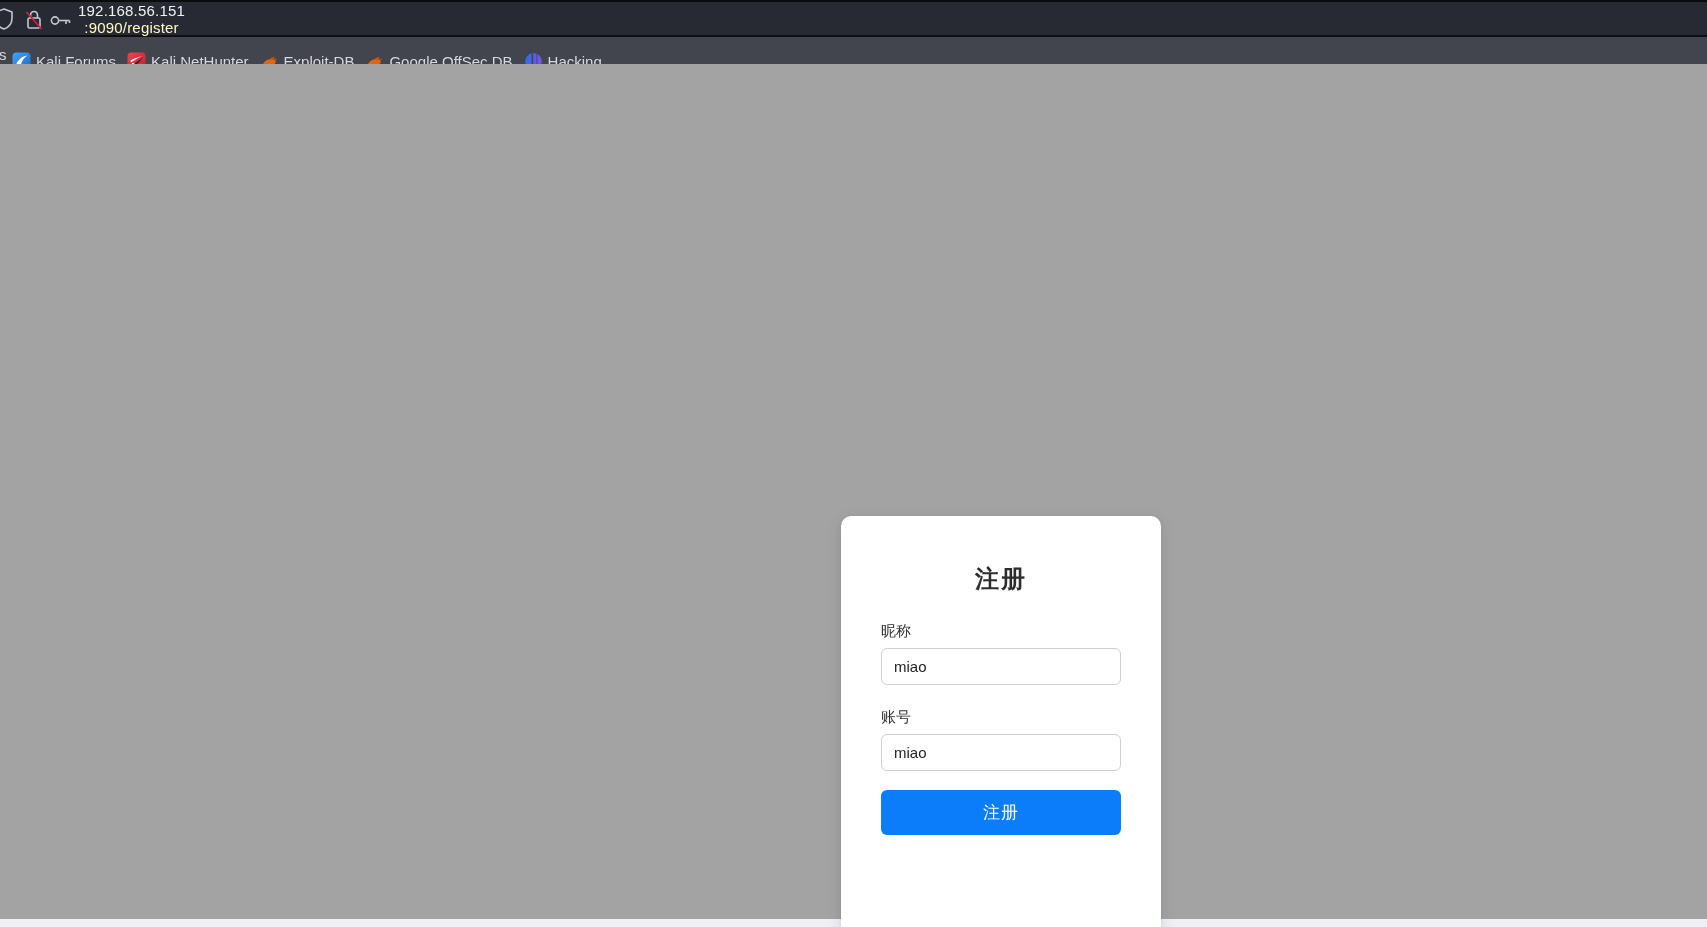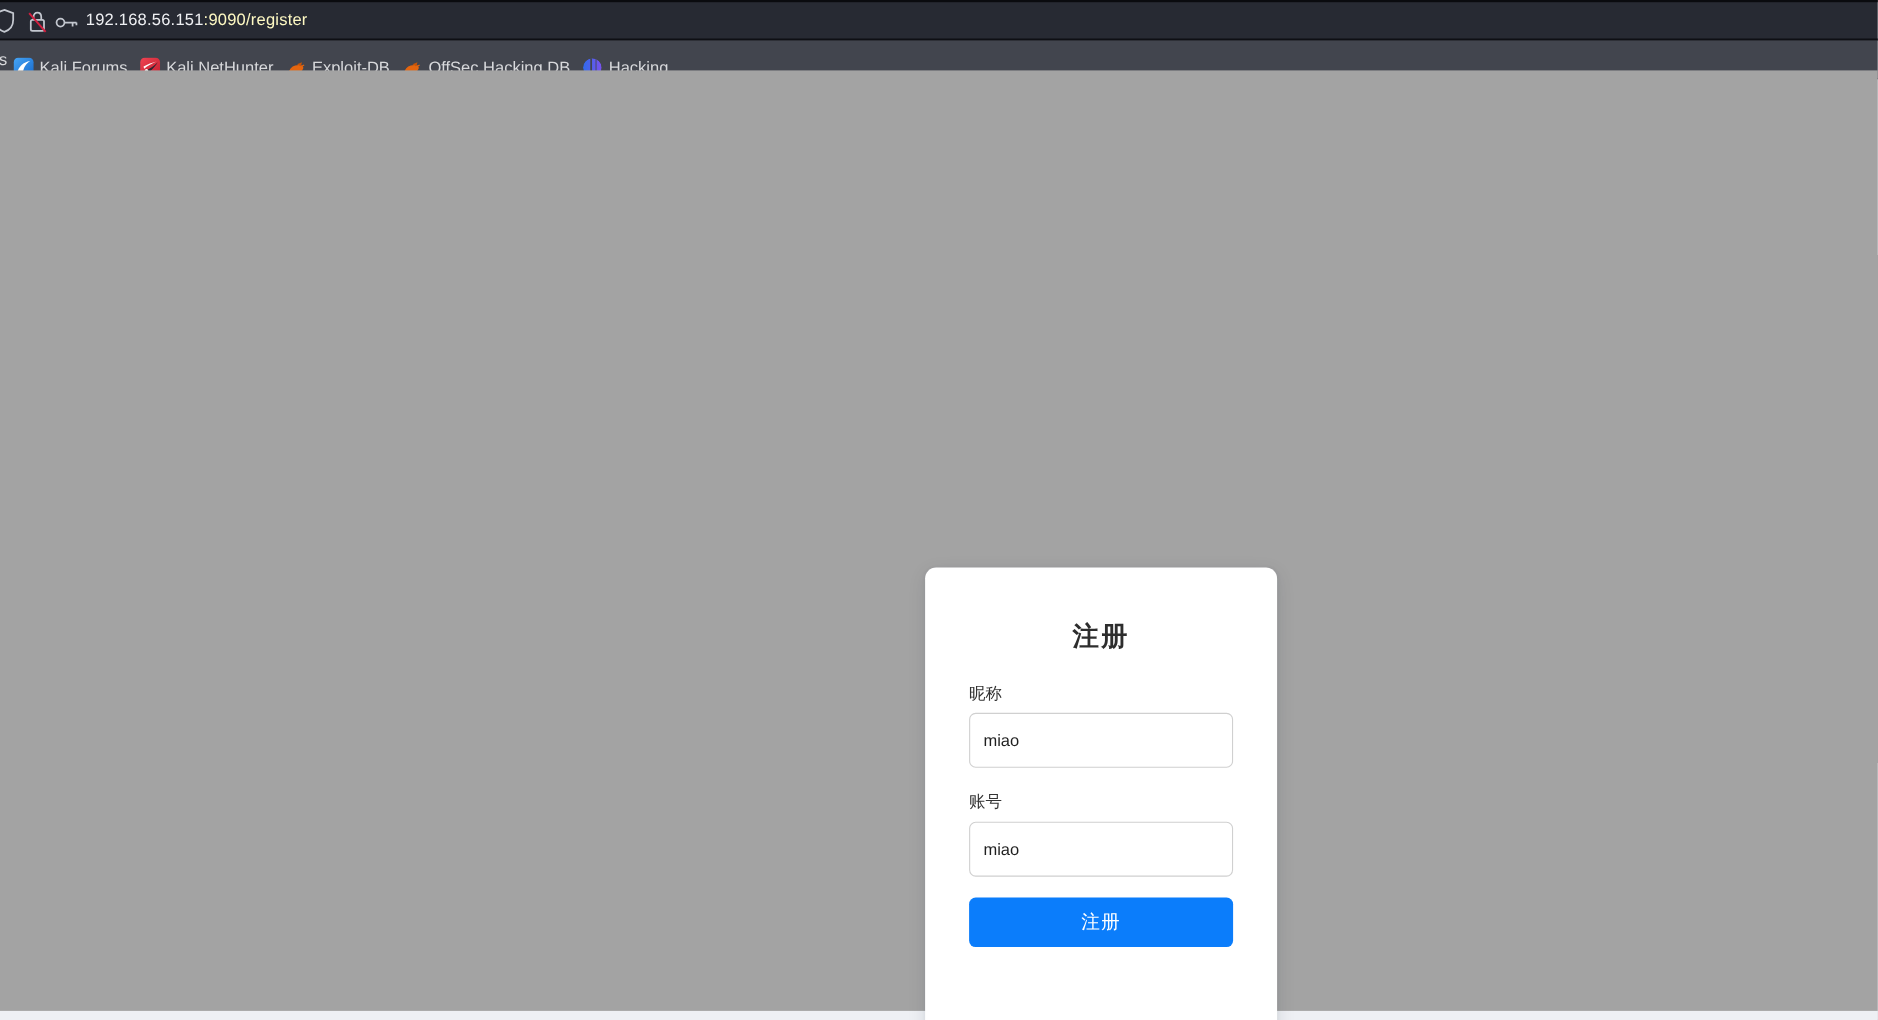--- a/index.html
+++ b/index.html
@@ -21,21 +21,21 @@
     position: relative; width: 100%; height: 100%;
     display: flex; align-items: center;
   }
   .chip-icon { display: inline-flex; align-items: center; justify-content: center; }
   .shield-clip { position: absolute; left: -8px; top: 5px; width: 24px; height: 24px; }
   .lock-pos   { position: absolute; left: 24px; top: 7px; width: 20px; height: 22px; }
   .key-pos    { position: absolute; left: 50px; top: 12px; width: 22px; height: 13px; }
   .url-text {
     position: absolute; left: 78px; top: 0; height: 33px;
     display: flex; align-items: center;
-    font-size: 15px; letter-spacing: 0.2px; white-space: nowrap; cursor: text;
+    font-size: 15px; letter-spacing: 0.2px; white-space: nowrap; cursor: text; flex-direction: column;
   }
   .url-host { color: #eff0f3; }
   .url-path { color: #fef9c3; }
 
   .bookmarks-bar {
     position: absolute; top: 37px; left: 0; width: 1707px; height: 35px;
     background: #42454e;
     border-bottom: 1px solid #121318;
     display: flex; align-items: center;
     color: #d8d9dc; font-size: 15px; white-space: nowrap;
@@ -67,21 +67,21 @@
     line-height: 33px;
   }
   .form-field { margin-top: 21px; }
   .form-field.first { margin-top: 25px; }
   .field-label {
     display: block;
     font-size: 15px; font-weight: 500; color: #333333;
     line-height: 21px; margin-bottom: 7px;
   }
   .text-input {
-    width: 240px; height: 50px;
+    width: 240px; height: 37px;
     border: 1px solid #d0d0d0; border-radius: 6px;
     background: #ffffff;
     padding: 0 12px;
     font-size: 15px; color: #1f1f1f;
     font-family: "Liberation Sans", "DejaVu Sans", sans-serif;
     outline: none;
   }
   .text-input.masked {
     font-size: 13px; letter-spacing: 2px; color: #000000;
   }
@@ -186,21 +186,21 @@
   <span class="bm-item">
     <span class="bm-icon">
       <svg width="19" height="19" viewBox="0 0 19 19">
         <ellipse cx="9.5" cy="11" rx="6.5" ry="3.6" transform="rotate(-18 9.5 11)" fill="#e4650f"></ellipse>
         <path d="M2 13.5 L5.5 9.5 L7 12 Z" fill="#e4650f"></path>
         <path d="M10 6.5 L14.5 4.5 L13.5 8.5 Z" fill="#c75408"></path>
         <line x1="13" y1="9" x2="16.5" y2="7" stroke="#e4650f" stroke-width="1"></line>
         <line x1="12.5" y1="12.5" x2="16" y2="13.5" stroke="#e4650f" stroke-width="1"></line>
       </svg>
     </span>
-    <span class="bm-label">OffSec Hacking DB</span>
+    <span class="bm-label">Google OffSec DB</span>
   </span>
 
   <span class="bm-item">
     <span class="bm-icon">
       <svg width="19" height="19" viewBox="0 0 19 19">
         <defs>
           <linearGradient id="gO" x1="0" y1="0" x2="1" y2="0">
             <stop offset="0" stop-color="#2f6bea"></stop>
               <stop offset="1" stop-color="#7a52ee"></stop>
           </linearGradient>

